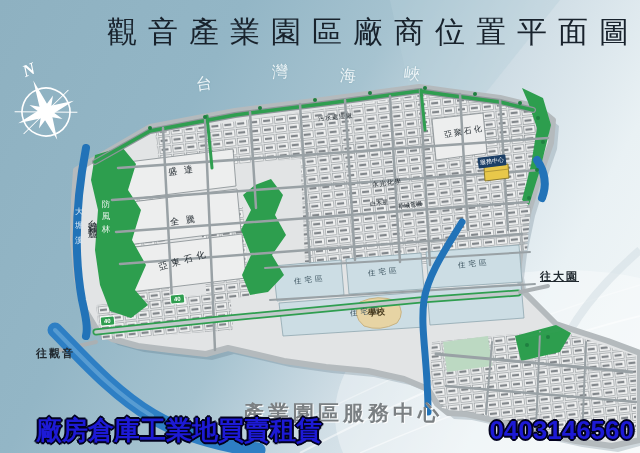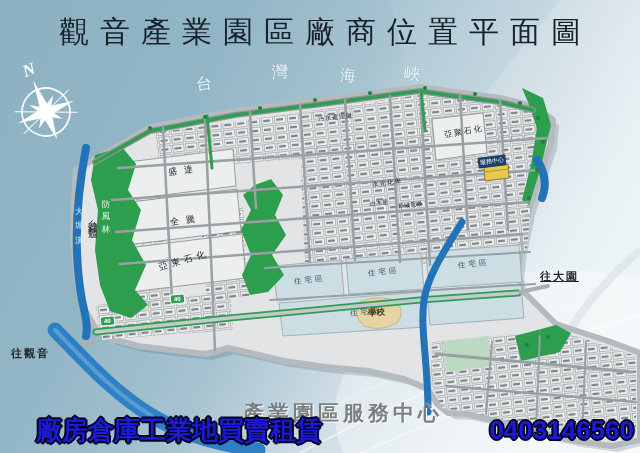--- a/index.html
+++ b/index.html
@@ -3,21 +3,21 @@
 <meta charset="utf-8">
 <style>
   html,body{margin:0;padding:0;background:#666;}
   .stage{
     position:relative;width:640px;height:453px;overflow:hidden;
     font-family:"Liberation Sans",sans-serif;
     background:linear-gradient(118deg,#8eb1c1 0%,#93b6c6 28%,#a6c3d0 46%,#cfdde5 62%,#e9f1f4 80%,#f4f8f9 100%);
   }
   .stage svg{position:absolute;left:0;top:0;}
   .title{
-    position:absolute;left:0;top:12px;width:640px;text-align:center;z-index:3;
+    position:absolute;left:0;top:12px;width:640px;text-align:right;z-index:3;
     font-size:30px;letter-spacing:11px;text-indent:11px;color:#18222c;font-weight:500;
   }
   .labels{position:absolute;inset:0;z-index:2;pointer-events:none;}
   .ml{position:absolute;color:#222a30;white-space:nowrap;line-height:1;}
   .sea-ch{position:absolute;font-size:16px;color:#f2f8fa;opacity:.95;text-shadow:0 0 2px rgba(120,160,175,.8);}
   .vert{writing-mode:vertical-rl;text-orientation:upright;}
   .badge{
     position:absolute;background:#2f9e50;color:#fff;font-size:6px;font-weight:bold;
     padding:1px 3px;border-radius:2px;border:1px solid #fff;
   }
@@ -196,21 +196,21 @@
     <div class="ml vert" style="left:102px;top:192px;font-size:8.5px;letter-spacing:13px;color:#eaf4ec;">防風林</div>
     <div class="ml vert" style="left:74px;top:200px;font-size:8px;letter-spacing:15px;color:#ddebf6;">大堀溪</div>
 
     <div class="ml" style="left:294px;top:276px;font-size:7.5px;letter-spacing:3px;color:#39505c;transform:rotate(-6deg);">住宅區</div>
     <div class="ml" style="left:368px;top:268px;font-size:7.5px;letter-spacing:3px;color:#39505c;transform:rotate(-6deg);">住宅區</div>
     <div class="ml" style="left:458px;top:260px;font-size:7.5px;letter-spacing:3px;color:#39505c;transform:rotate(-6deg);">住宅區</div>
     <div class="ml" style="left:350px;top:308px;font-size:7.5px;letter-spacing:3px;color:#39505c;transform:rotate(-6deg);">住宅區</div>
     <div class="ml" style="left:368px;top:308px;font-size:8.5px;font-weight:bold;color:#4a3d20;transform:rotate(-6deg);">學校</div>
     <div class="svc-bar" style="left:478px;top:156px;transform:rotate(-7deg);">服務中心</div>
 
-    <div class="ml" style="left:11px;top:348px;font-size:11px;font-weight:bold;letter-spacing:2px;">往觀音</div>
+    <div class="ml" style="left:36px;top:348px;font-size:11px;font-weight:bold;letter-spacing:2px;">往觀音</div>
     <div class="ml" style="left:540px;top:271px;font-size:11px;font-weight:bold;letter-spacing:2px;text-decoration:underline;">往大園</div>
 
     <span class="badge" style="left:100px;top:316px;transform:rotate(-6deg);">40</span>
     <span class="badge" style="left:170px;top:294px;transform:rotate(-6deg);">40</span>
   </div>
 
   <div class="title">觀音產業園區廠商位置平面圖</div>
 
   <div class="watermark">產業園區服務中心</div>
 

